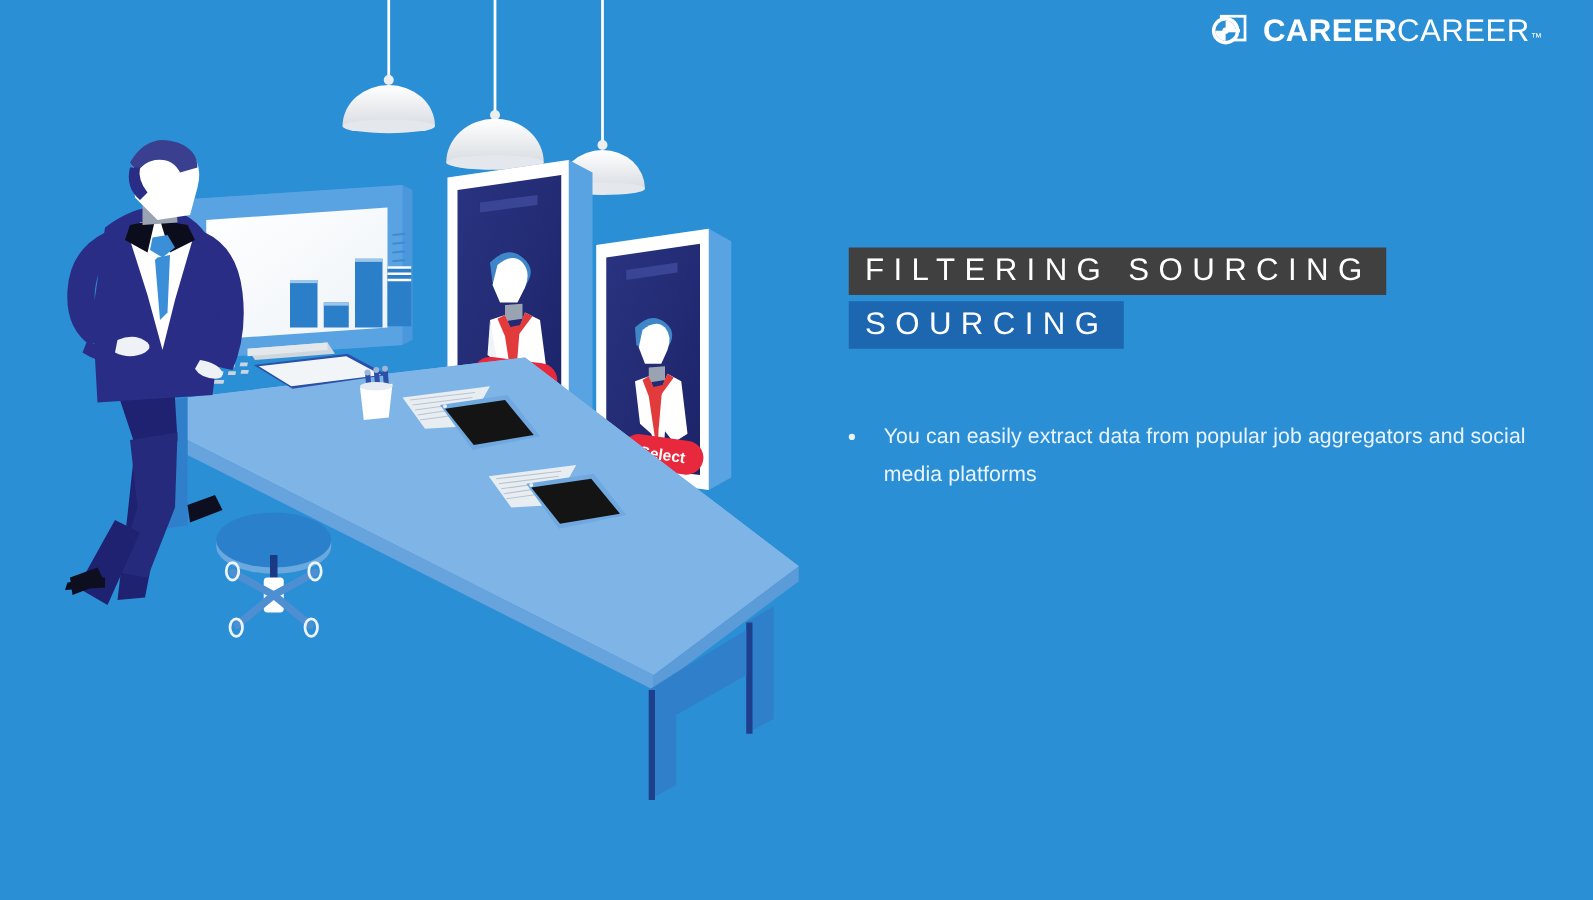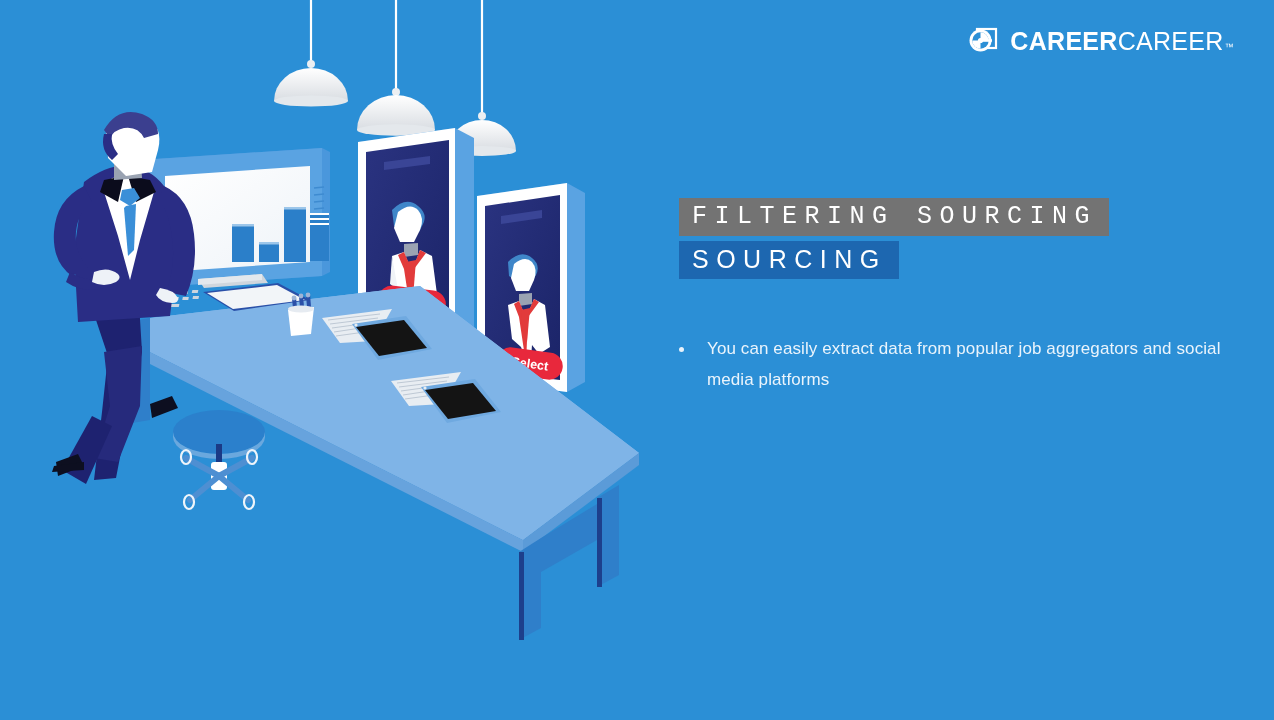--- a/index.html
+++ b/index.html
@@ -5,33 +5,33 @@
   * { margin:0; padding:0; box-sizing:border-box; }
   html,body { width:1274px; height:720px; overflow:hidden; }
   body {
     background:#2b8fd6;
     font-family:"Liberation Sans", sans-serif;
     position:relative;
   }
   .slide { position:absolute; inset:0; background:#2b8fd6; overflow:hidden; }
 
   
-  .logo { position:absolute; top:26px; right:40px; display:flex; align-items:center; gap:12px; }
+  .logo { position:absolute; top:10px; right:40px; display:flex; align-items:center; gap:12px; }
   .logo-mark { width:30px; height:30px; position:relative; }
   .logo-word { font-size:25px; letter-spacing:0.3px; color:#ffffff; line-height:1;
                display:flex; align-items:baseline; }
   .logo-word .b1 { font-weight:bold; }
   .logo-word .b2 { font-weight:300; }
   .logo-tm { font-size:9px; vertical-align:super; margin-left:1px; font-weight:300; }
 
   
   .panel { position:absolute; left:679px; top:198px; width:560px; }
   .title-line { display:inline-block; color:#ffffff; font-size:25px; letter-spacing:7.5px;
                 padding:6px 12px 7px 13px; line-height:1; white-space:nowrap; font-weight:400; }
-  .title-line.l1 { background:#737373;font-family:Liberation Mono, monospace; }
+  .title-line.l1 { background:#404040; }
   .title-line.l2 { background:#1d67b0; margin-top:5px; }
 
   .bullets { margin-top:54px; }
   .bullet { display:flex; align-items:flex-start; margin-bottom:20px; }
   .bullet-dot { width:5px; height:5px; border-radius:50%; background:#e8f2fb;
                 margin-top:14px; margin-right:23px; flex:none; }
   .bullet-text { color:#eaf4fc; font-size:17px; line-height:1.85; font-weight:300;
                  letter-spacing:0.1px; max-width:530px; }
 
   

